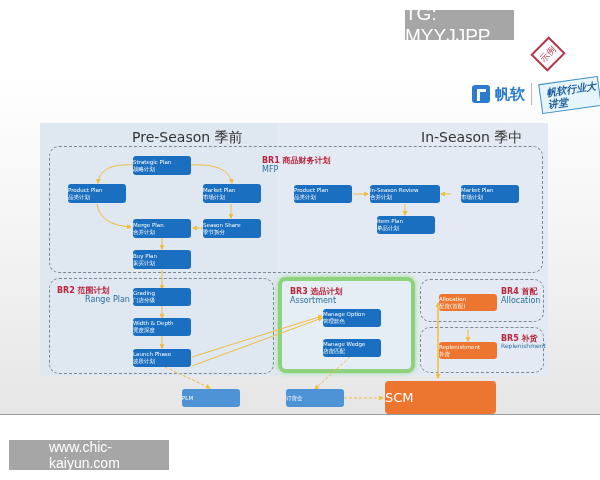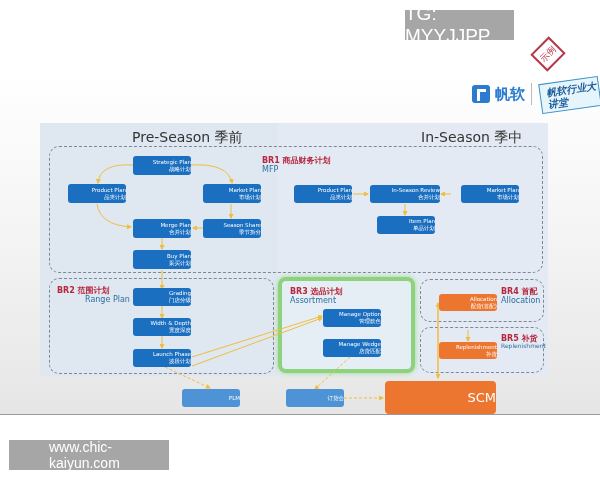--- a/index.html
+++ b/index.html
@@ -37,21 +37,21 @@
     .season-label { position: absolute; font-size: 14px; color: #333; }
 
     .region { position: absolute; border: 1.5px dashed #7d8796; border-radius: 10px; }
     .region.green { border: 4px solid #8ed27d; box-shadow: 0 0 5px #9bdc8a; border-radius: 8px; background: #e5edf5; }
 
     .br-title { position: absolute; font-size: 8px; font-weight: bold; color: #b7283f; white-space: nowrap; }
     .br-sub { position: absolute; font-size: 8px; color: #2e6f9e; white-space: nowrap; }
 
     .node {
       position: absolute; background: #1b6fc0; color: #fff; border-radius: 3px;
-      display: flex; flex-direction: column; align-items: flex-end; justify-content: center;
+      display: flex; flex-direction: column; align-items: flex-start; justify-content: center;
       font-size: 5.5px; line-height: 7px; text-align: center;
     }
     .node.light { background: #4d93d6; }
     .node.orange { background: #ec7630; }
     .node.scm { background: #ec7630; font-size: 13px; border-radius: 4px; }
 
     svg.links { position: absolute; left: 0; top: 0; width: 600px; height: 480px; pointer-events: none; }
   </style>
 </head>
 <body>

